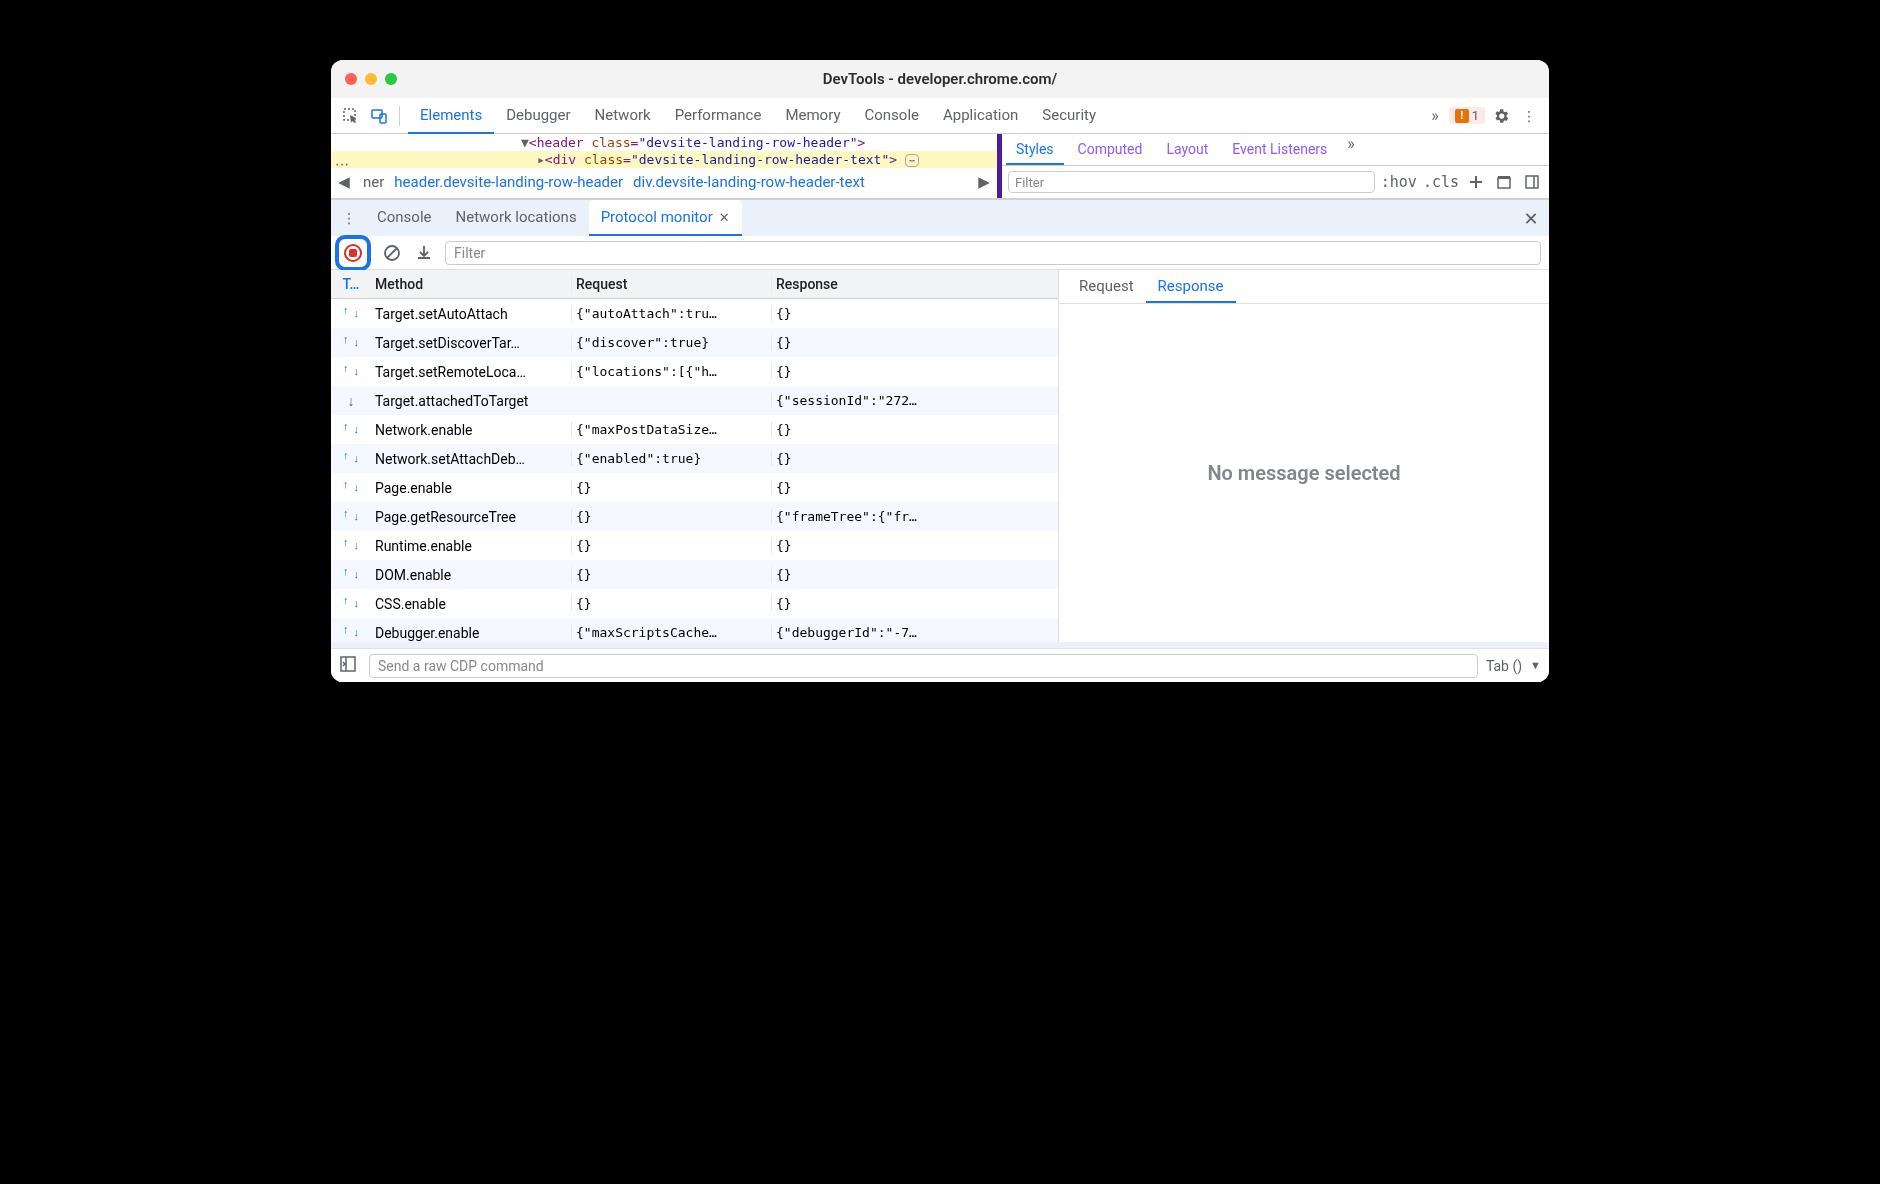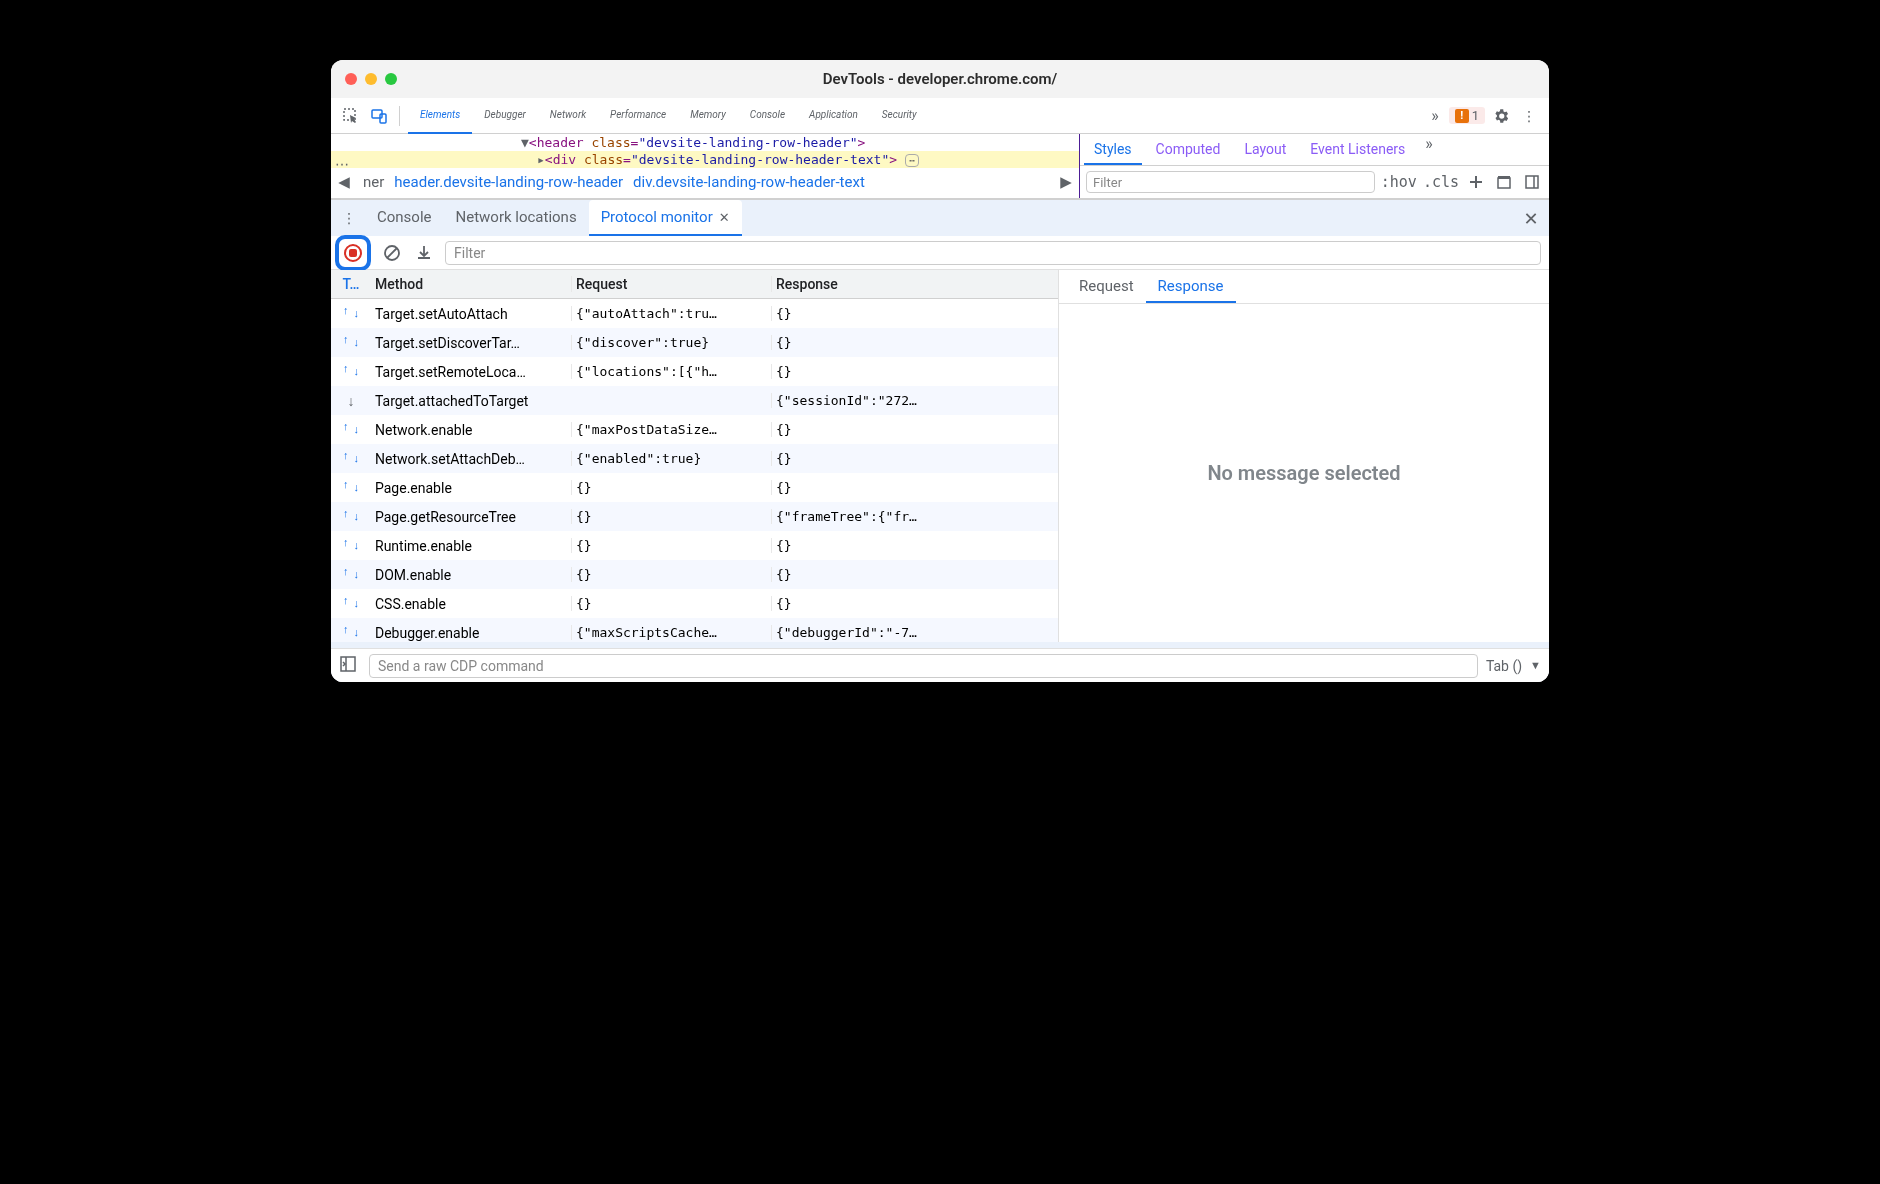--- a/index.html
+++ b/index.html
@@ -59,25 +59,24 @@
   display: flex;
   height: 36px;
   align-items: stretch;
   flex: 1;
   gap: 0;
 }
 .panel-tab {
   padding: 0 12px;
   display: flex;
   align-items: center;
-  font-size: 10px;
+  font-size: 15px;
   color: #5f6368;
   cursor: pointer;
   border-bottom: 2px solid transparent;
-  font-style: italic;
 }
 .panel-tab.active { color: #1a73e8; border-bottom-color: #1a73e8; }
 .spacer { flex: 1; }
 .badge-warn {
   display: flex; align-items: center; gap: 3px;
   background: rgba(217,48,37,0.1);
   color: #5f6368;
   padding: 1px 6px;
   border-radius: 3px;
   font-size: 13px;
@@ -101,21 +100,21 @@
   height: 28px;
   font-size: 15px;
   padding: 0 4px;
   gap: 10px;
   overflow: hidden;
 }
 .breadcrumb .nav-btn { width:18px; color:#5f6368; text-align:center; }
 .breadcrumb .crumb { color: #5f6368; white-space:nowrap; }
 .breadcrumb .crumb.link { color: #1a73e8; }
 
-.styles-pane { width: 470px; border-left: 1px solid #4c1d95; display:flex; flex-direction:column; }
+.styles-pane { width: 552px; border-left: 5px solid #4c1d95; display:flex; flex-direction:column; }
 .styles-tabs { display:flex; height:32px; align-items:stretch; border-bottom:1px solid #d0d0d0; padding:0 4px; gap:4px;}
 .styles-tab { padding:0 10px; display:flex; align-items:center; font-size:14px; color:#8b5cf6; border-bottom:2px solid transparent;}
 .styles-tab.active { color:#1a73e8; border-bottom-color:#1a73e8; }
 .styles-tools { display:flex; align-items:center; height:32px; gap:6px; padding:0 6px; }
 .filter-box { flex:1; border:1px solid #ccc; border-radius:4px; height:22px; padding:0 6px; font-size:13px; color:#888; display:flex; align-items:center; min-width:80px;}
 .tool-txt { font-family: Menlo, monospace; font-size:15px; color:#5f6368; }
 .tool-ic { width:22px; display:flex; align-items:center; justify-content:center; color:#5f6368;}
 
 .drawer {
   background: #eaf1fb;

